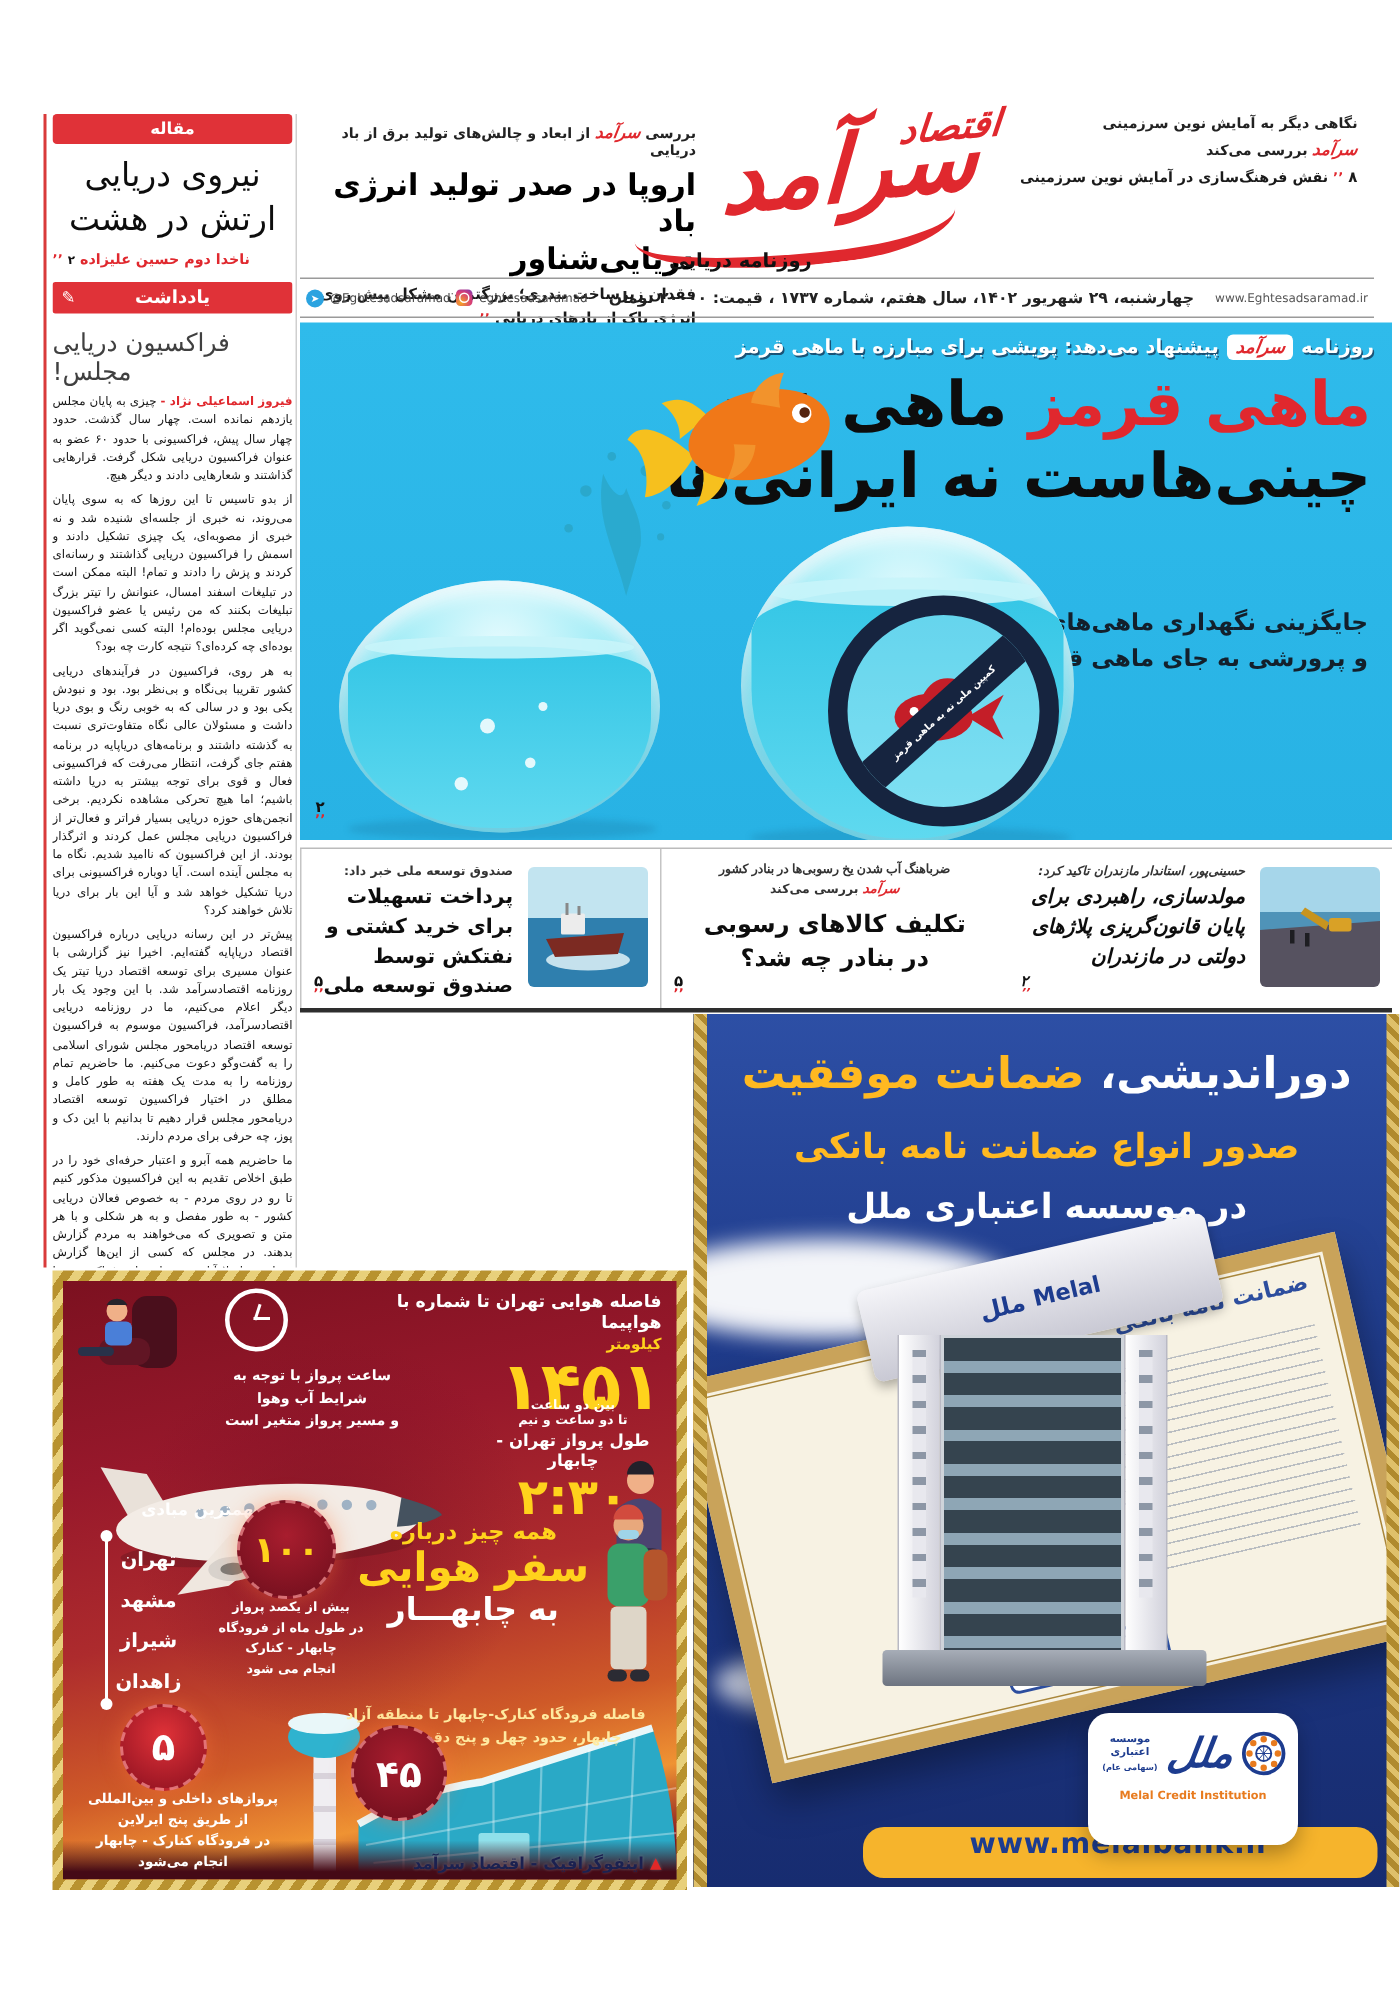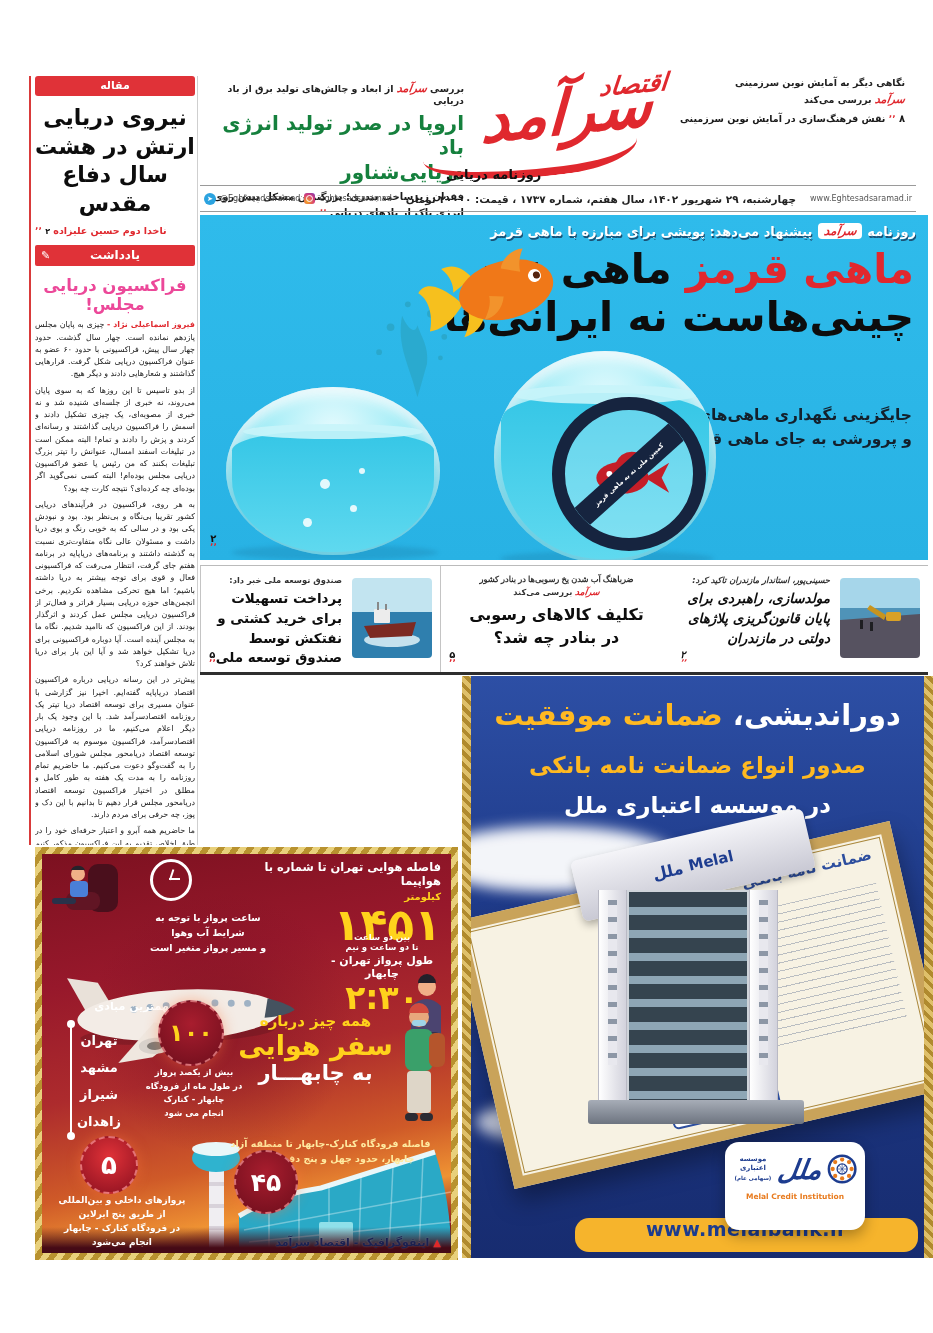--- a/index.html
+++ b/index.html
@@ -6,31 +6,31 @@
   body{font-family:"DejaVu Sans",sans-serif;}
   .canvas{position:relative;width:933px;height:1333px;background:#fff;overflow:hidden;direction:rtl;}
   .abs{position:absolute;}
   .b{font-weight:bold;}
   .red{color:#e0282e;}
   .center{text-align:center;}
   .right{text-align:right;}
   .brand-script{color:#e0282e;font-weight:bold;font-style:italic;display:inline-block;transform:skewX(-8deg);}
   
   .side-tab{background:#e03238;color:#fff;font-size:11px;font-weight:bold;text-align:center;line-height:20px;height:20px;border-radius:3px;}
-  .side-headline{font-size:22px;font-weight:bold;line-height:1.3;color:#0d0d0d;text-align:center;margin-top:8px;}
+  .side-headline{font-size:22px;font-weight:normal;line-height:1.3;color:#0d0d0d;text-align:center;margin-top:8px;}
   .side-author{color:#e0282e;font-size:9.5px;font-weight:bold;text-align:left;margin-top:7px;}
   .note-bar{position:relative;background:#e03238;color:#fff;font-size:12px;font-weight:bold;text-align:center;line-height:21px;height:21px;border-radius:2px;margin-top:9px;}
   .note-bar .pencil{position:absolute;left:6px;top:0;font-size:11px;}
-  .article-title{font-size:16.5px;font-weight:bold;color:#ec4899;margin:10px 0 5px;text-align:center;}
+  .article-title{font-size:16.5px;font-weight:normal;color:#404040;margin:10px 0 5px;text-align:left;}
   .article-body{font-size:7.9px;line-height:1.55;text-align:justify;color:#161616;}
   .article-body p{margin:0 0 4px;}
   .lead-author{color:#e0282e;font-weight:bold;}
   
   .kicker{font-size:9.5px;font-weight:bold;color:#222;}
-  .h-left{font-size:20px;font-weight:bold;color:#15803d;line-height:1.22;}
+  .h-left{font-size:20px;font-weight:bold;color:#000000;line-height:1.22;}
   .h-right{font-size:21.5px;font-weight:bold;color:#0d0d0d;line-height:1.25;}
   .subline{font-size:10px;font-weight:bold;color:#1a1a1a;}
   .q{color:#e0282e;font-weight:bold;font-size:9px;letter-spacing:-1px;}
   .pnum{position:absolute;left:8px;bottom:4px;text-align:center;line-height:1;}
   .pnum .pn{display:block;font-size:10px;font-weight:bold;color:#111;}
   .pnum .pq{display:block;color:#e0282e;font-size:9px;font-weight:bold;margin-top:-1px;}
   
   .dateline{display:flex;align-items:center;justify-content:space-between;direction:ltr;border-top:1px solid #9a9a9a;border-bottom:1px solid #9a9a9a;padding:0 4px;font-size:8px;color:#444;}
   .dateline .date{font-size:10.5px;font-weight:bold;color:#222;direction:rtl;}
   .soc{display:flex;align-items:center;gap:4px;}
@@ -110,21 +110,20 @@
 <div class="canvas">
 
   <div class="abs" style="left:29px;top:76px;width:2px;height:769px;background:#d93a3a;"></div>
   <div class="abs" style="left:197px;top:76px;width:1px;height:769px;background:#cfcfcf;"></div>
 
   <div class="abs" style="left:35px;top:76px;width:160px;height:769px;overflow:hidden;">
     <div class="side-tab">مقاله</div>
     <div class="side-headline">
       <span style="display:block;">نیروی دریایی</span>
       <span style="display:block;">ارتش در هشت</span>
-      <span style="display:block;">سال دفاع مقدس</span>
     </div>
     <div class="side-author">
       <span>ناخدا دوم حسین علیزاده</span>
       <span style="color:#111;font-size:8px;">۲</span>
       <span class="q">٬٬</span>
     </div>
     <div class="note-bar">
       <span>یادداشت</span>
       <span class="pencil">✎</span>
     </div>

